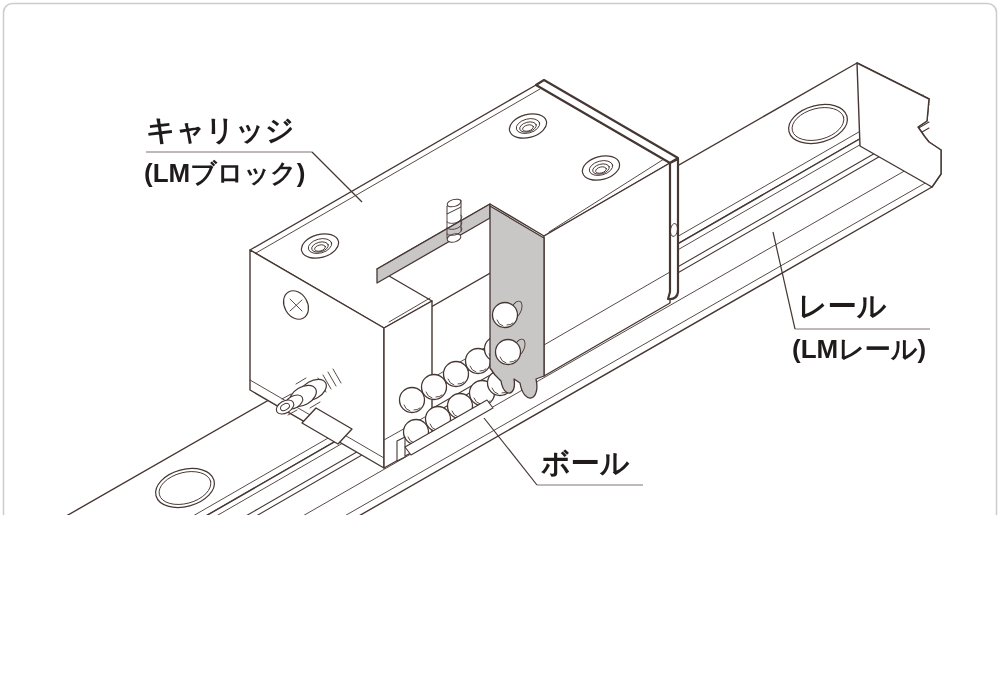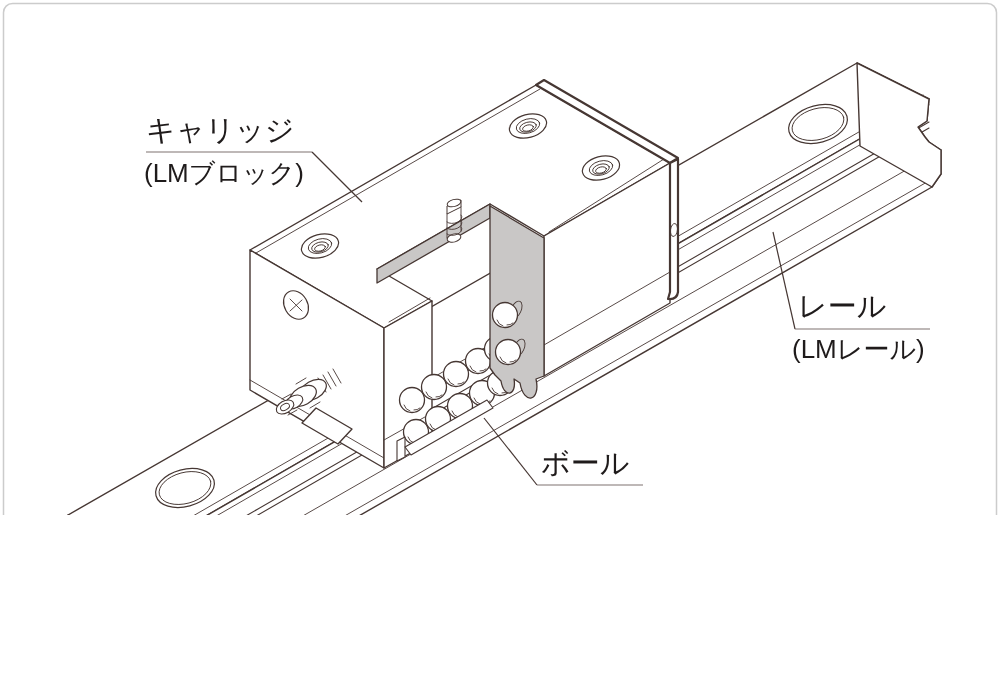--- a/index.html
+++ b/index.html
@@ -4,21 +4,21 @@
 <style>
   :root{
     --line:#463733;
     --gray:#c9c7c6;
     --border:#cccccc;
     --underline:#a8a19f;
     --label:#1f1b1b;
     --bg:#ffffff;
   }
   html,body{margin:0;padding:0;background:var(--bg);}
-  .stage{position:relative;width:1000px;height:515px;background:var(--bg);overflow:hidden;}
+  .stage{position:relative;width:1000px;height:515px;background:var(--bg);overflow:hidden;font-weight:bold;}
   svg{display:block;}
   .face{fill:#ffffff;stroke:var(--line);stroke-width:1.4;stroke-linejoin:round;}
   .ln{fill:none;stroke:var(--line);stroke-width:1.1;stroke-linejoin:round;stroke-linecap:round;}
   .thin{stroke-width:0.9;}
   .thick{stroke-width:2.2;}
   .gray{fill:var(--gray);stroke:var(--line);stroke-width:1.3;stroke-linejoin:round;}
   .ball{fill:#ffffff;stroke:var(--line);stroke-width:1.3;}
   .leader{fill:none;stroke:var(--line);stroke-width:1.2;}
   .uline{stroke:var(--underline);stroke-width:1.6;}
   text{fill:var(--label);font-family:"Liberation Sans","DejaVu Sans",sans-serif;}

